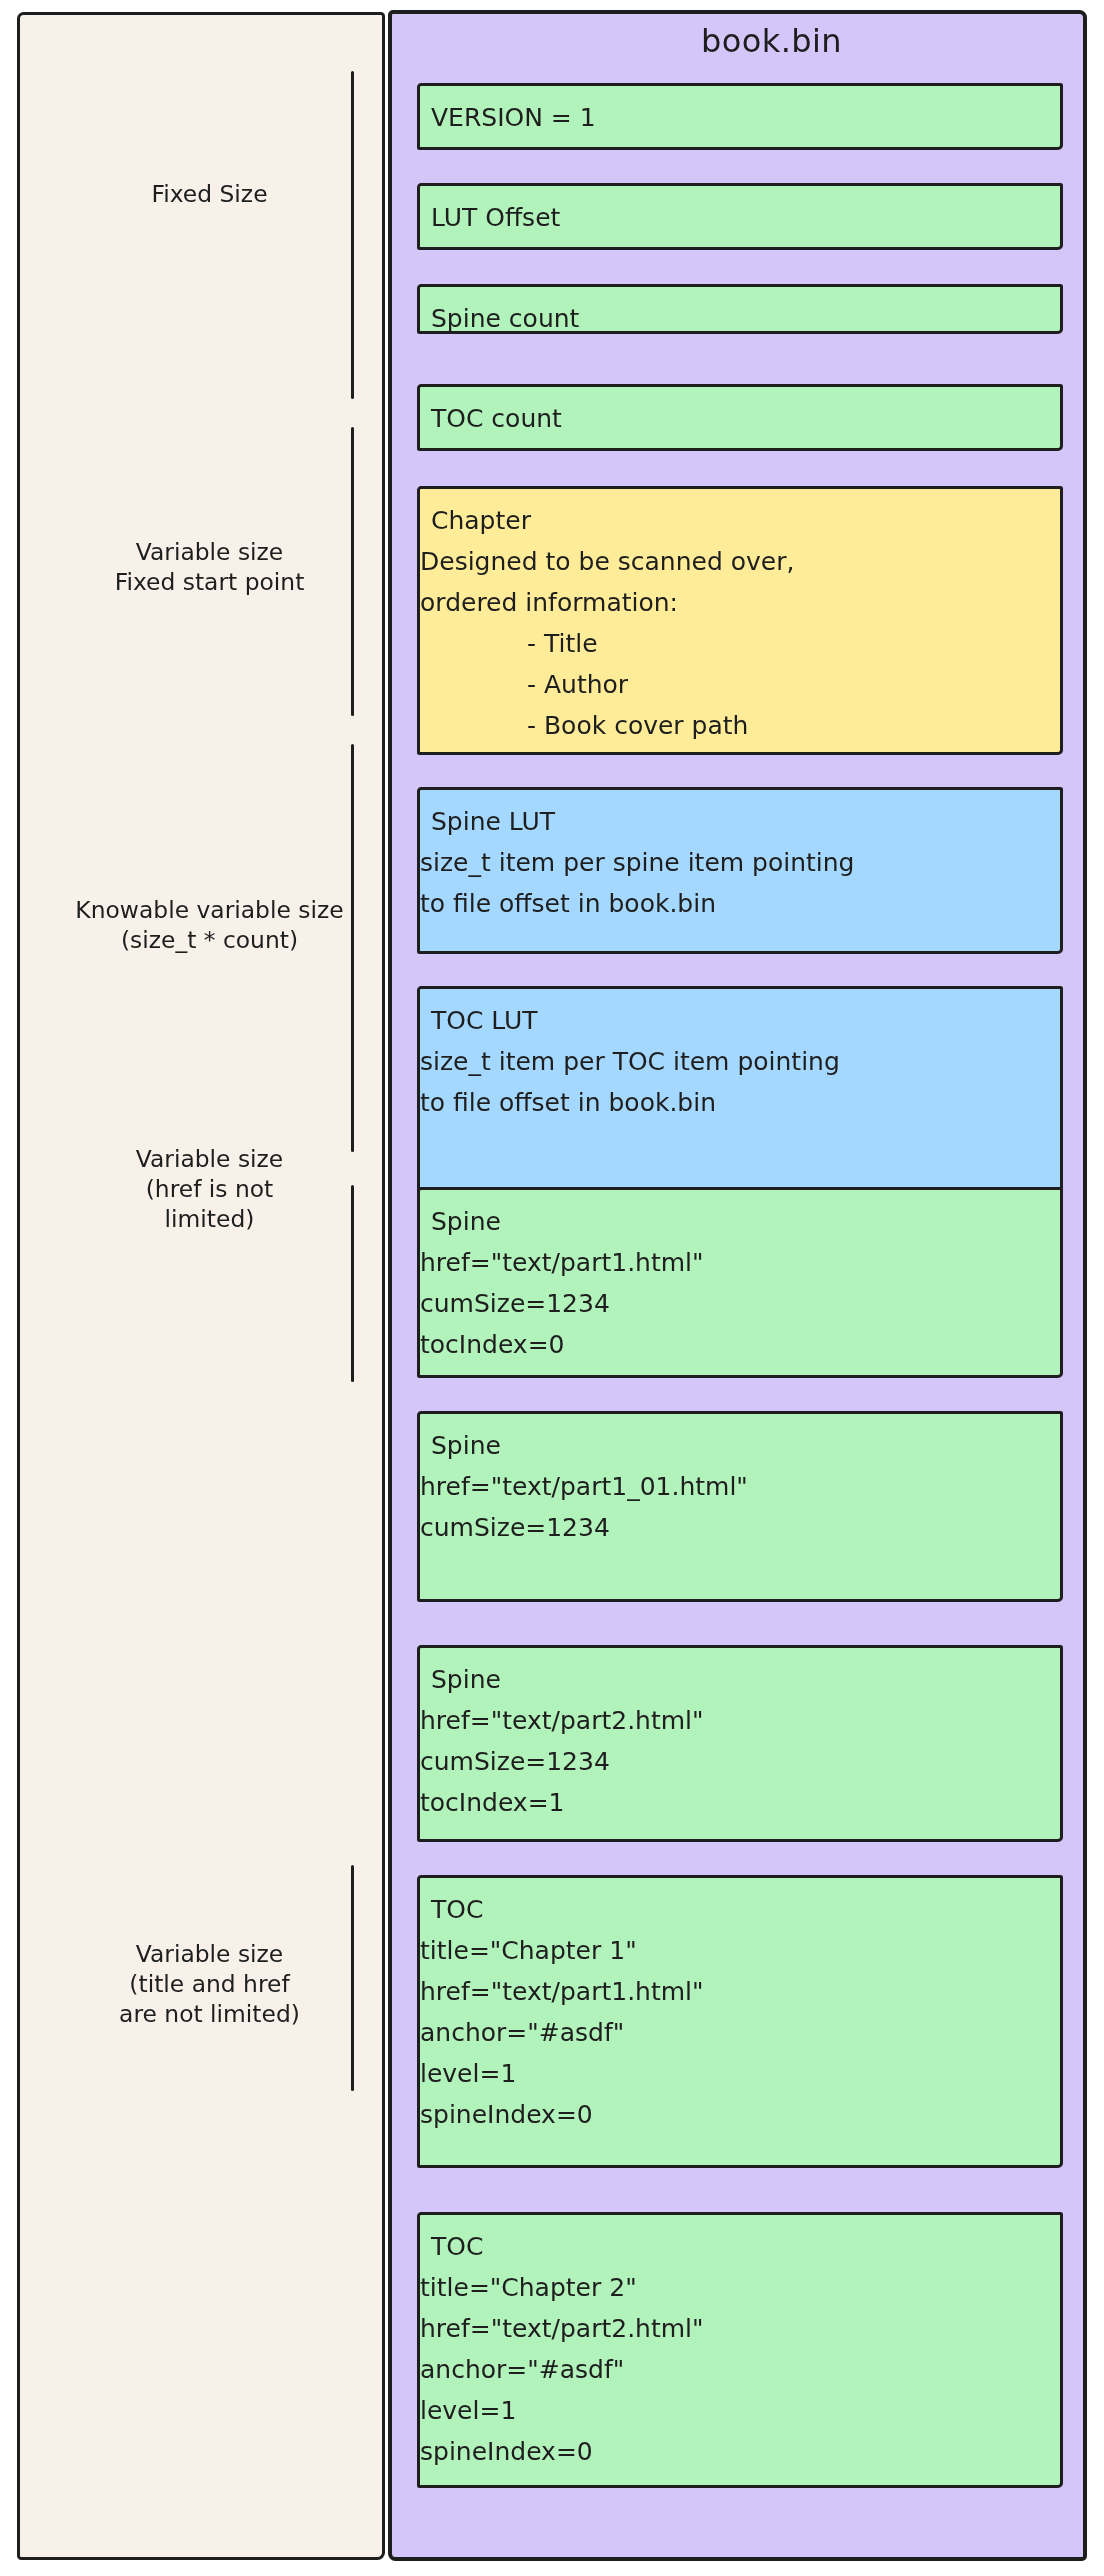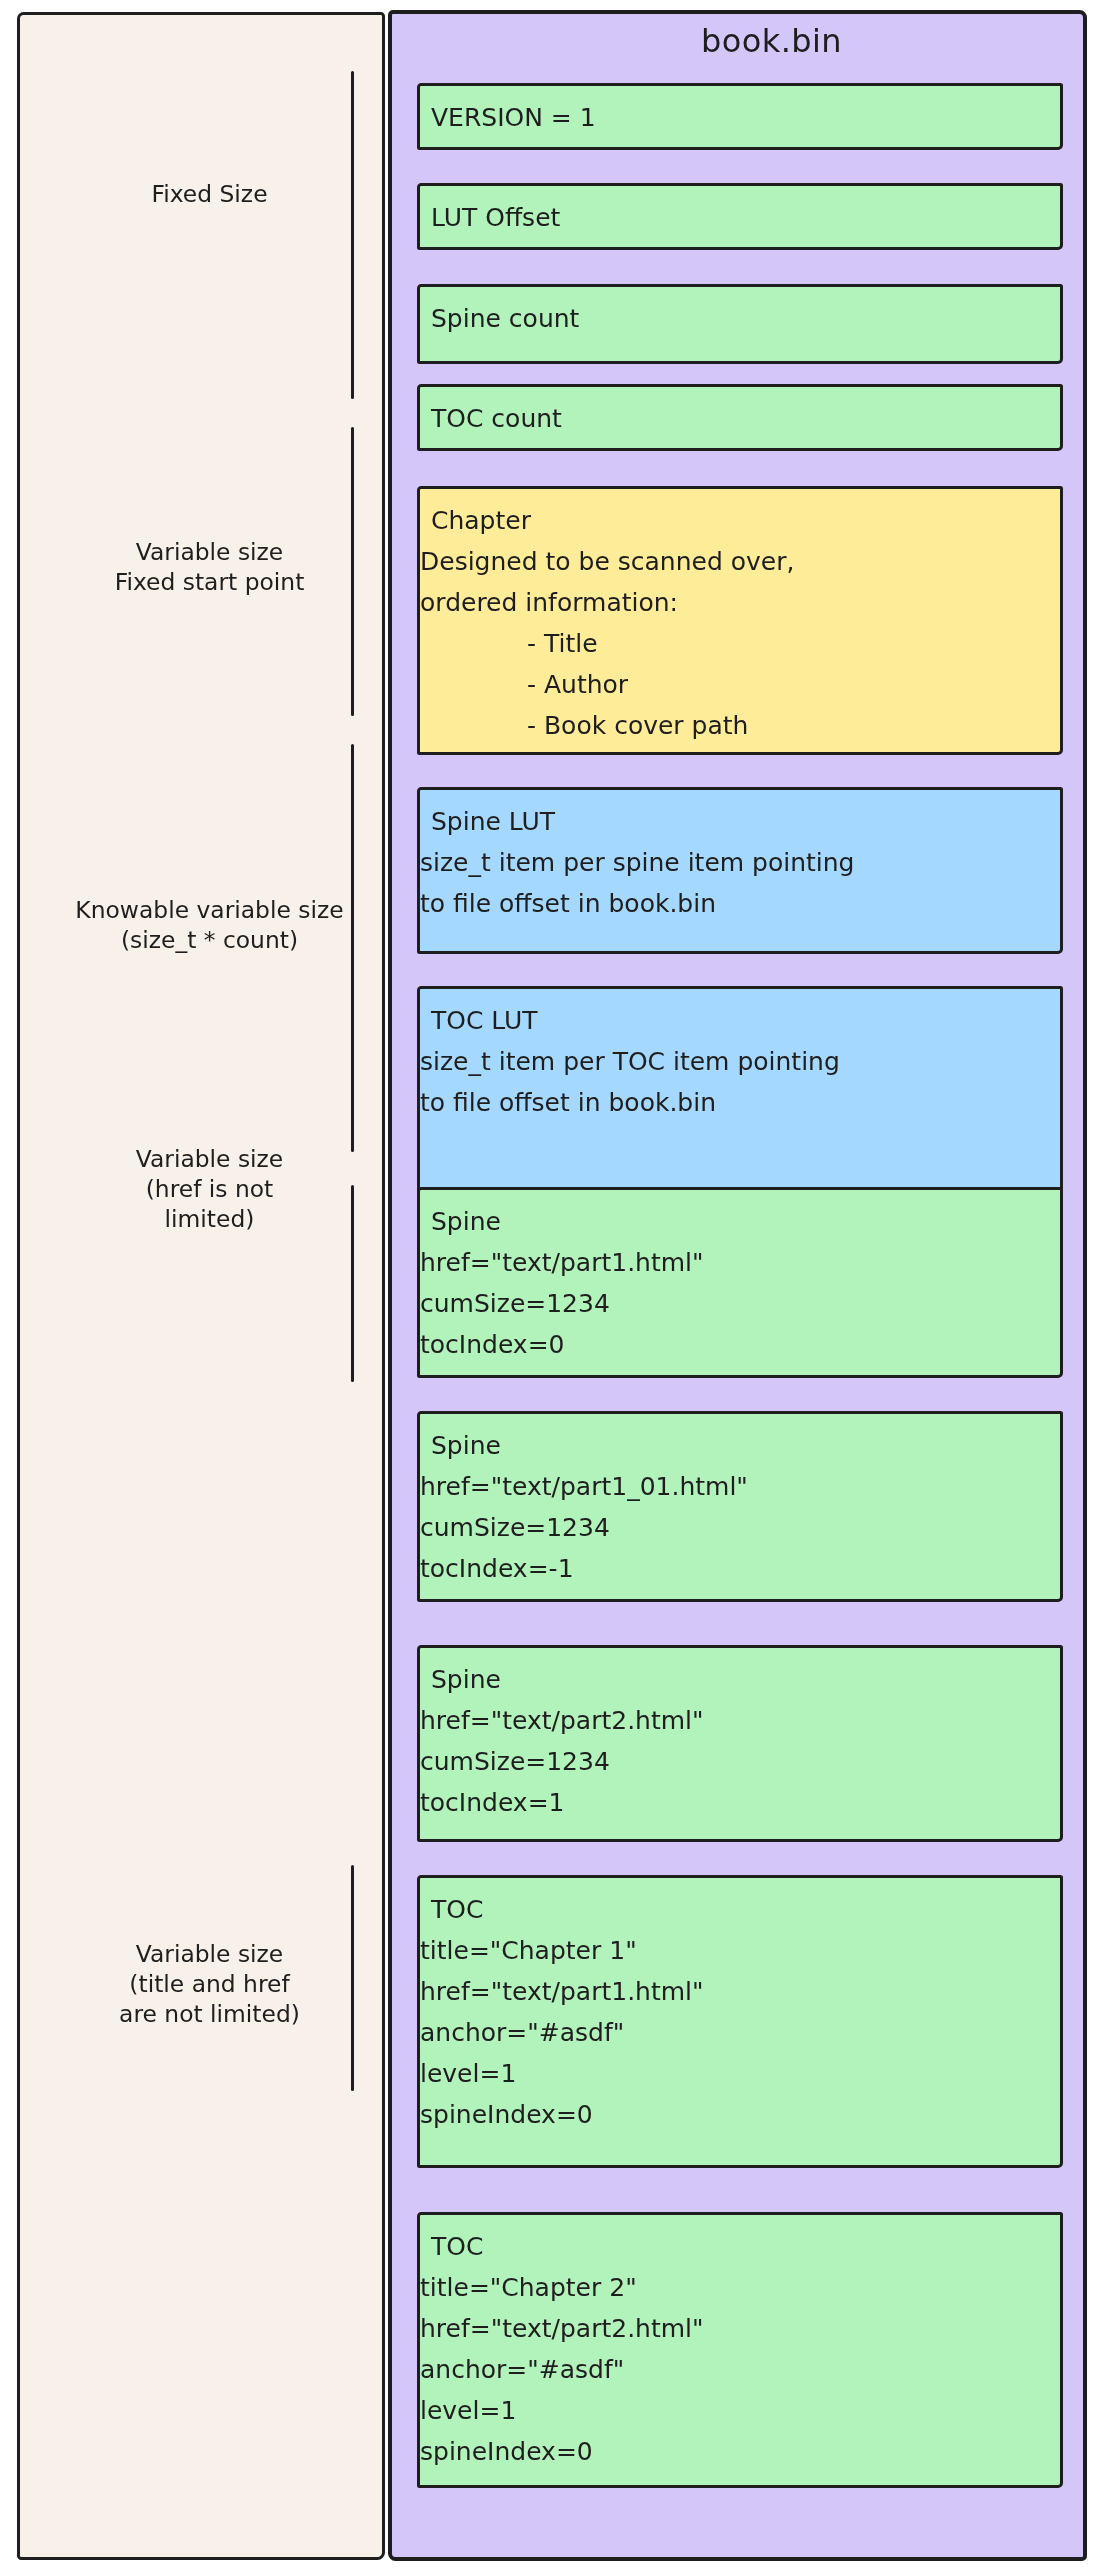--- a/index.html
+++ b/index.html
@@ -74,21 +74,21 @@
   .block.yellow { background:#ffec99; }
   .block.blue   { background:#a5d8ff; }
 
   .bl { font-size:25px; line-height:41px; white-space:pre; }
   .i0 { padding-left:11px; }
   .i1 { }
   .i2 { padding-left:107px; }
 
   #block-version     { top:83px;   height:67px;  }
   #block-lut-offset  { top:183px;  height:67px;  }
-  #block-spine-count { top:284px;  height:80px;  }
+  #block-spine-count { top:284px;  height:50px;  }
   #block-toc-count   { top:384px;  height:67px;  }
   #block-metadata    { top:486px;  height:269px; }
   #block-spine-lut   { top:787px;  height:167px; }
   #block-toc-lut     { top:986px; height:207px; }
   #block-spine-1     { top:1187px; height:191px; }
   #block-spine-2     { top:1411px; height:191px; }
   #block-spine-3     { top:1645px; height:197px; }
   #block-toc-1       { top:1875px; height:293px; }
   #block-toc-2       { top:2212px; height:276px; }
 </style>
@@ -166,21 +166,20 @@
   <div class="block green" id="block-spine-1">
     <div class="bl i0">Spine</div>
     <div class="bl i1">href="text/part1.html"</div>
     <div class="bl i1">cumSize=1234</div>
     <div class="bl i1">tocIndex=0</div>
   </div>
   <div class="block green" id="block-spine-2">
     <div class="bl i0">Spine</div>
     <div class="bl i1">href="text/part1_01.html"</div>
     <div class="bl i1">cumSize=1234</div>
-    <div class="bl i1">tocIndex=-1</div>
   </div>
   <div class="block green" id="block-spine-3">
     <div class="bl i0">Spine</div>
     <div class="bl i1">href="text/part2.html"</div>
     <div class="bl i1">cumSize=1234</div>
     <div class="bl i1">tocIndex=1</div>
   </div>
 
   <div class="block green" id="block-toc-1">
     <div class="bl i0">TOC</div>

